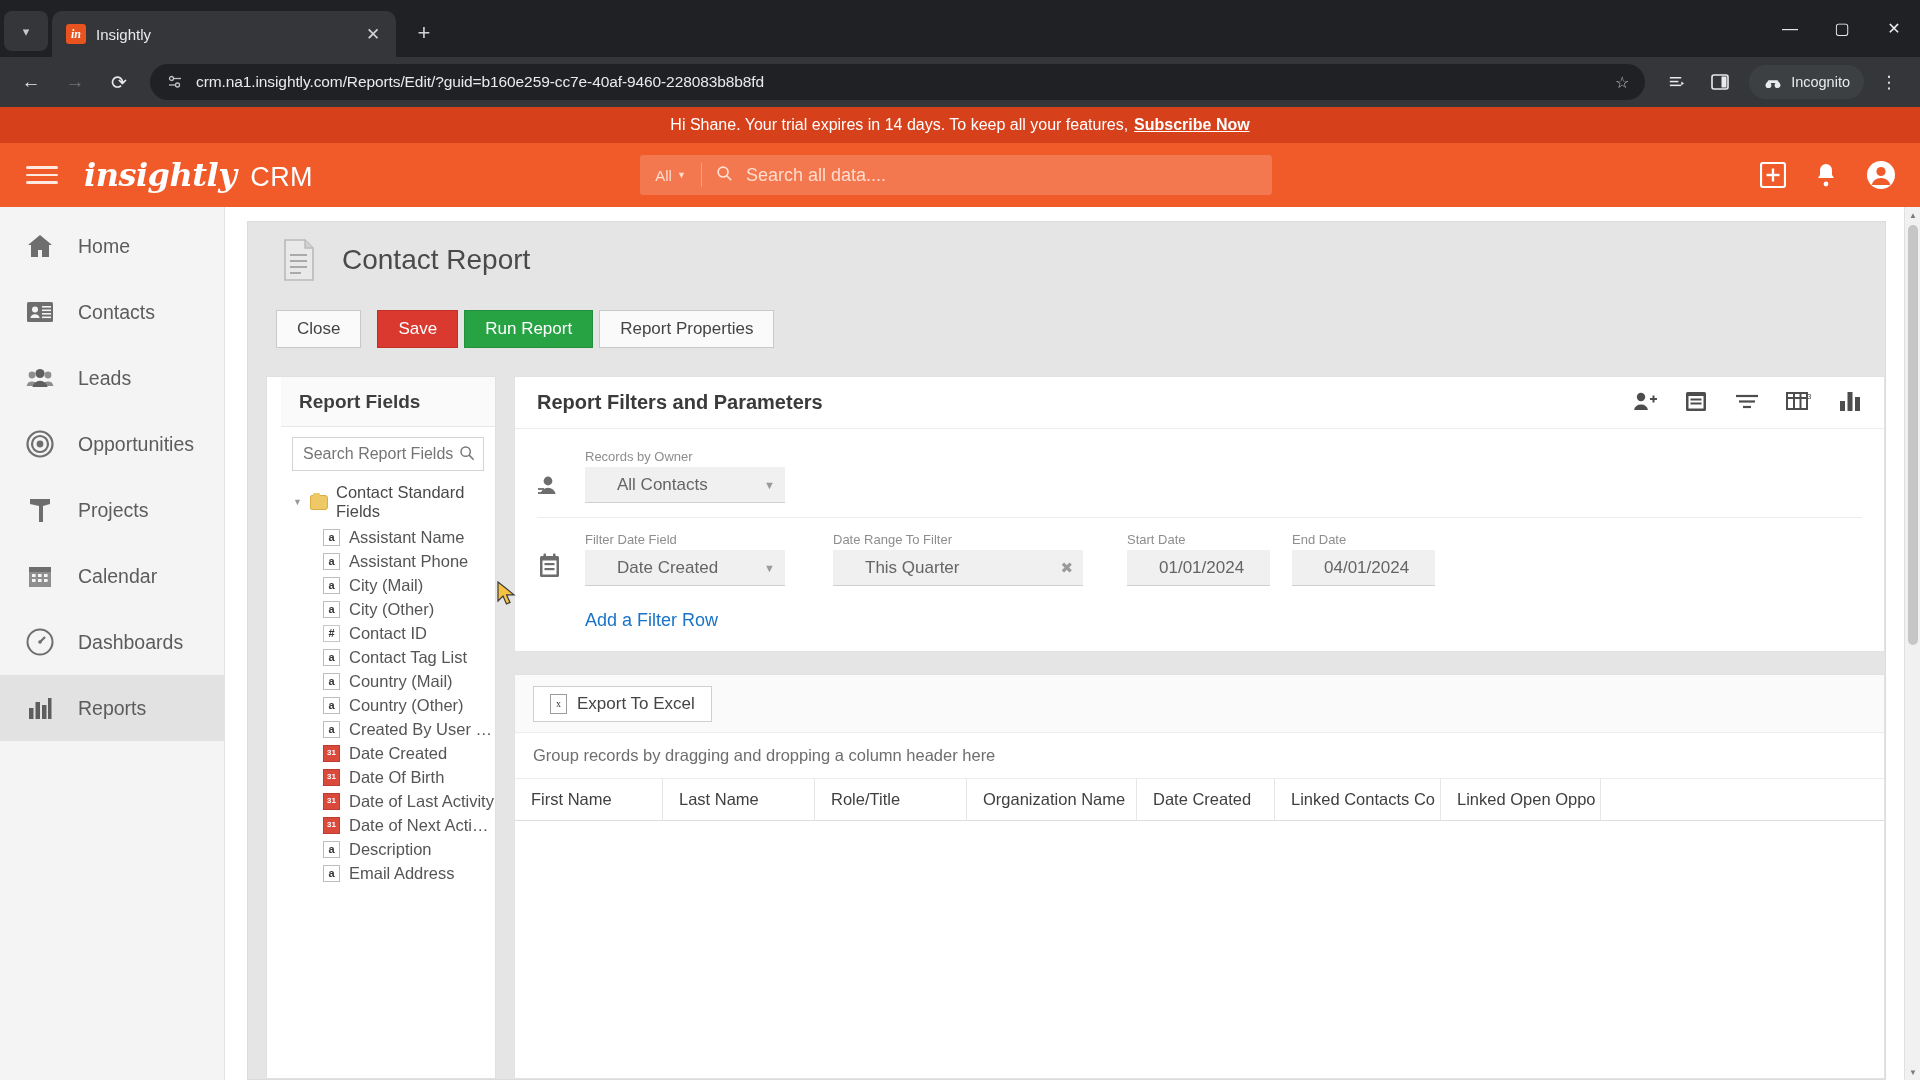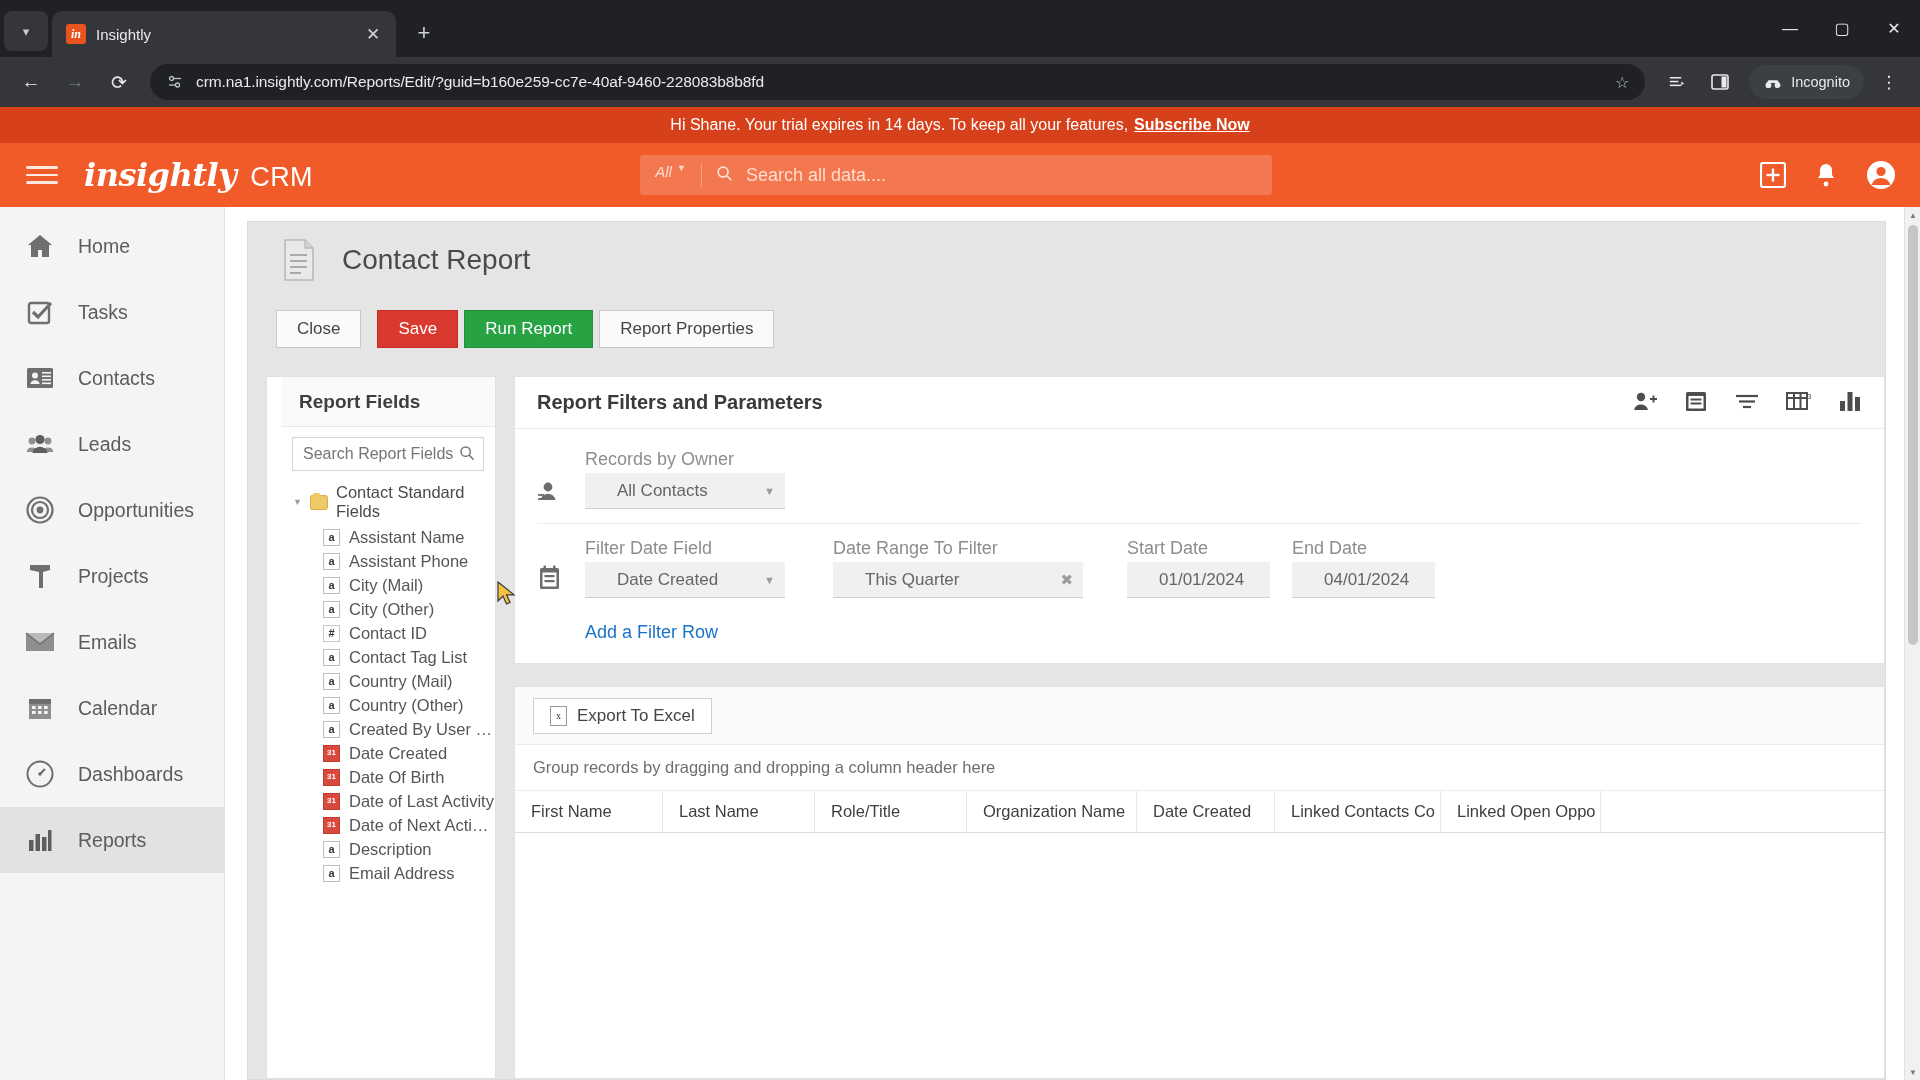--- a/index.html
+++ b/index.html
@@ -88,22 +88,22 @@
   .brand { margin-left: 22px; display: flex; align-items: baseline; gap: 14px; }
   .brand-logo {
     font-family: "DejaVu Serif", serif; font-style: italic; font-weight: bold;
     font-size: 32px; color: #fff; letter-spacing: -0.5px;
   }
   .brand-crm { font-size: 27px; color: #fff; letter-spacing: .4px; }
   .searchwrap {
     position: absolute; left: 640px; width: 632px; height: 40px;
     background: rgba(255,255,255,0.18); border-radius: 3px; display: flex; align-items: center;
   }
-  .search-scope { width: 62px; display: flex; justify-content: center;
-    gap: 5px; color: #ffdccd; font-size: 15px; height: 24px; border-right: 1px solid rgba(255,255,255,.3); font-style: italic; }
+  .search-scope { width: 62px; display: flex; align-items: center; justify-content: center;
+    gap: 5px; color: #ffdccd; font-size: 15px; height: 24px; border-right: 1px solid rgba(255,255,255,.3); }
   .search-mag { width: 44px; text-align: center; color: #ffe2d5; font-size: 16px; }
   .search-ph { color: #ffdccd; font-size: 18px; }
   .hdr-right { position: absolute; right: 24px; display: flex; align-items: center; gap: 28px; }
   .hdr-icon { color: #fff; display: flex; align-items: center; justify-content: center; }
 
   .body-row { flex: 1; display: flex; min-height: 0; position: relative; }
 
   
   .sidebar { width: 225px; background: #f4f4f4; flex: none; padding-top: 6px;
     border-right: 1px solid #e3e3e3; }
@@ -173,21 +173,21 @@
   .filters-head { height: 52px; display: flex; align-items: center; padding: 0 22px;
     border-bottom: 1px solid #ececec; }
   .filters-title { font-size: 20px; font-weight: bold; color: #3a3a3a; flex: 1; }
   .filters-icons { display: flex; align-items: center; gap: 26px; color: #5a5a5a; }
   .filters-body { padding: 12px 22px 14px 22px; }
   .frow { display: flex; align-items: flex-end; gap: 0; padding: 8px 0 14px 0; }
   .frow.bordered { border-top: 1px solid #ededed; padding-top: 14px; }
   .row-ico { width: 48px; flex: none; display: flex; align-items: center; color: #6d6d6d;
     padding-bottom: 6px; }
   .field-grp { display: flex; flex-direction: column; gap: 3px; }
-  .field-lbl { font-size: 18px; color: #8d8d8d; }
+  .field-lbl { font-size: 13px; color: #8d8d8d; }
   .fsel { height: 36px; background: #f0f0f0; border-bottom: 1px solid #d0d0d0;
     display: flex; align-items: center; padding: 0 10px 0 32px; font-size: 17px; color: #656565; }
   .fsel .val { flex: 1; white-space: nowrap; overflow: hidden; }
   .caret { color: #9a9a9a; font-size: 11px; }
   .xbtn { color: #9a9a9a; font-size: 15px; padding-left: 10px; }
   .addrow { padding: 10px 0 6px 48px; }
   .addrow a { color: #1a73c8; font-size: 18px; text-decoration: none; }
 
   .grid-card { border: 1px solid #e2e2e2; background: #fff; flex: 1; display: flex;
     flex-direction: column; min-height: 0; }
@@ -339,29 +339,20 @@
         <div class="side-item">
           <span class="side-ico">
             <svg width="28" height="28" viewBox="0 0 28 28">
                 <path d="M14 3L2 13h3v12h7v-7h4v7h7V13h3z" fill="#6e6e6e"></path>
               </svg>
           </span>
           <span>Home</span>
         </div>
         <div class="side-item">
           <span class="side-ico">
-            <svg width="26" height="26" viewBox="0 0 26 26">
-                <rect x="2" y="4" width="20" height="20" rx="2" fill="none" stroke="#6e6e6e" stroke-width="2.4"></rect>
-                <path d="M6 13l5 5L24 4" fill="none" stroke="#6e6e6e" stroke-width="3.2"></path>
-              </svg>
-          </span>
-          <span>Tasks</span>
-        </div>
-        <div class="side-item">
-          <span class="side-ico">
             <svg width="28" height="22" viewBox="0 0 28 22">
                 <rect x="1" y="1" width="26" height="20" rx="1.5" fill="#6e6e6e"></rect>
                 <circle cx="9" cy="8.5" r="3" fill="#f4f4f4"></circle>
                 <path d="M4.3 17a4.8 4.8 0 019.4 0z" fill="#f4f4f4"></path>
                 <rect x="16" y="5" width="9" height="1.6" fill="#f4f4f4"></rect>
                 <rect x="16" y="8.5" width="9" height="1.6" fill="#f4f4f4"></rect>
                 <rect x="16" y="12" width="9" height="1.6" fill="#f4f4f4"></rect>
                 <rect x="16" y="15.5" width="9" height="1.6" fill="#f4f4f4"></rect>
               </svg>
           </span>
@@ -390,30 +381,20 @@
           </span>
           <span>Opportunities</span>
         </div>
         <div class="side-item">
           <span class="side-ico">
             <svg width="26" height="28" viewBox="0 0 26 28">
                 <path d="M3 3h20v5l-7 2v16h-4V10L3 8z" fill="#6e6e6e"></path>
               </svg>
           </span>
           <span>Projects</span>
-        </div>
-        <div class="side-item">
-          <span class="side-ico">
-            <svg width="30" height="22" viewBox="0 0 30 22">
-                <rect x="1" y="2" width="28" height="18" fill="#8e8e8e"></rect>
-                <path d="M1 2l14 11L29 2z" fill="#b9b9b9"></path>
-                <path d="M1 2l14 11L29 2" fill="none" stroke="#6e6e6e" stroke-width="1.5"></path>
-              </svg>
-          </span>
-          <span>Emails</span>
         </div>
         <div class="side-item">
           <span class="side-ico">
             <svg width="26" height="26" viewBox="0 0 26 26">
                 <rect x="2" y="4" width="22" height="20" fill="#8e8e8e"></rect>
                 <rect x="2" y="4" width="22" height="5" fill="#6e6e6e"></rect>
                 <g fill="#f4f4f4">
                   <rect x="5" y="11" width="3.6" height="3"></rect>
                   <rect x="11" y="11" width="3.6" height="3"></rect>
                   <rect x="17" y="11" width="3.6" height="3"></rect>

